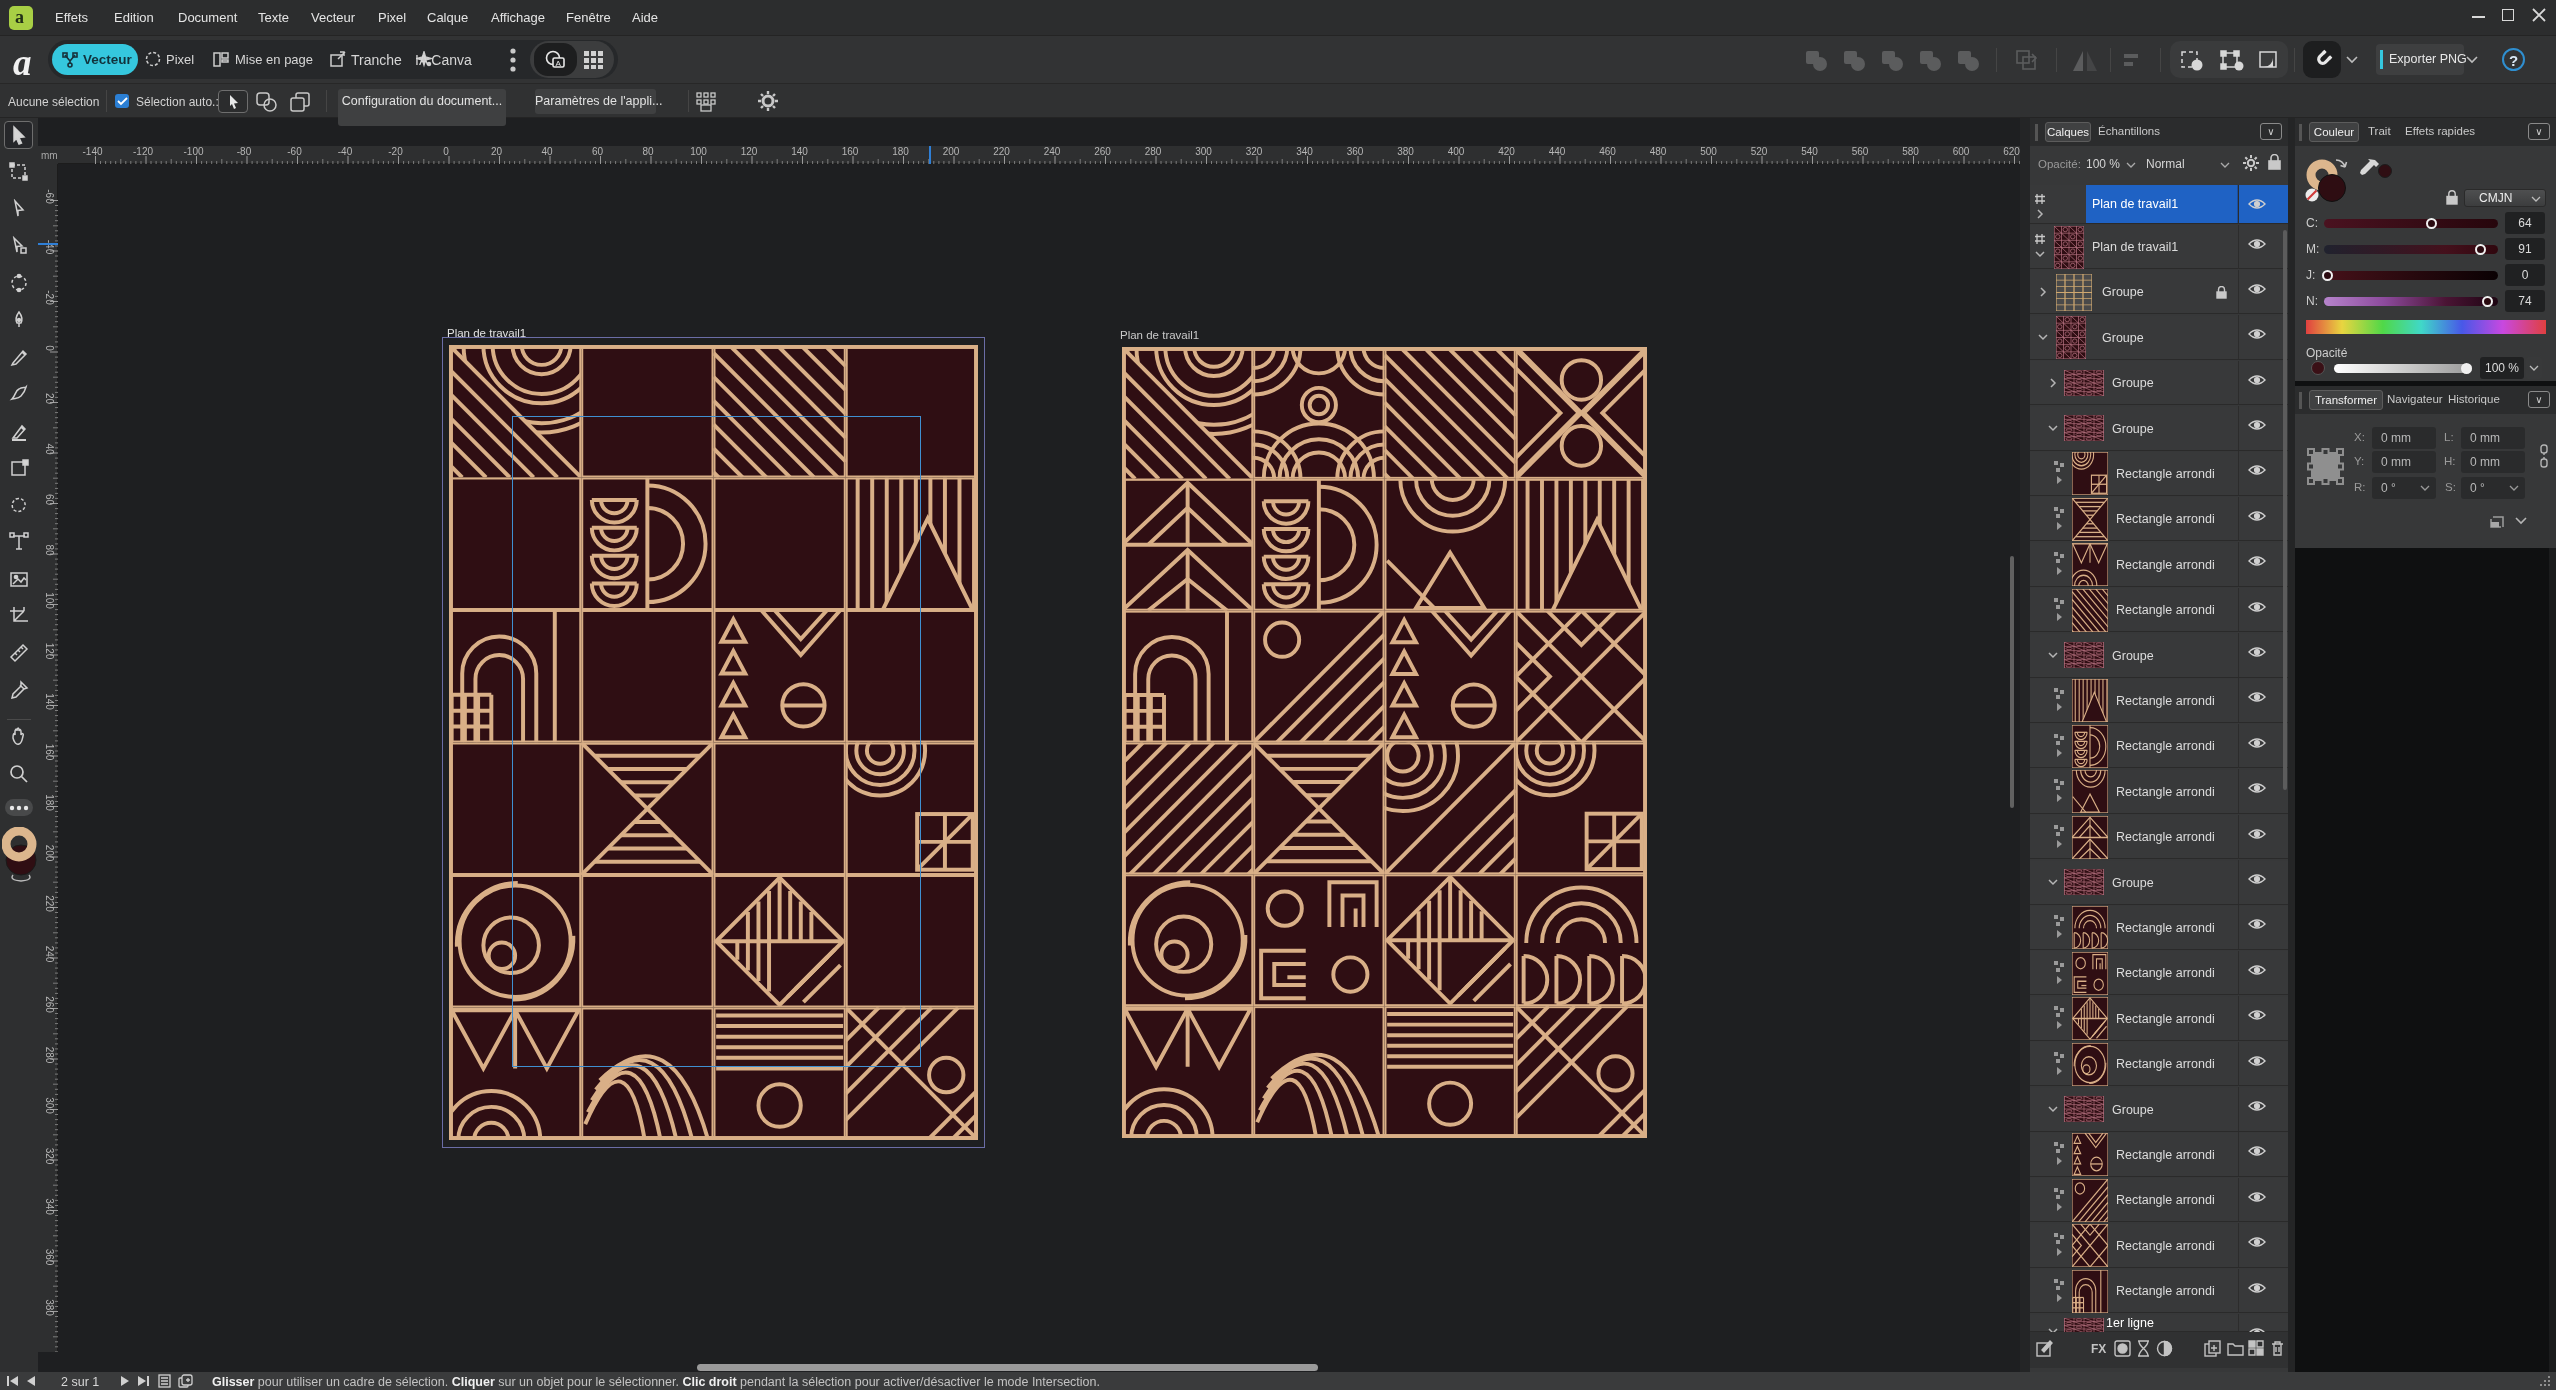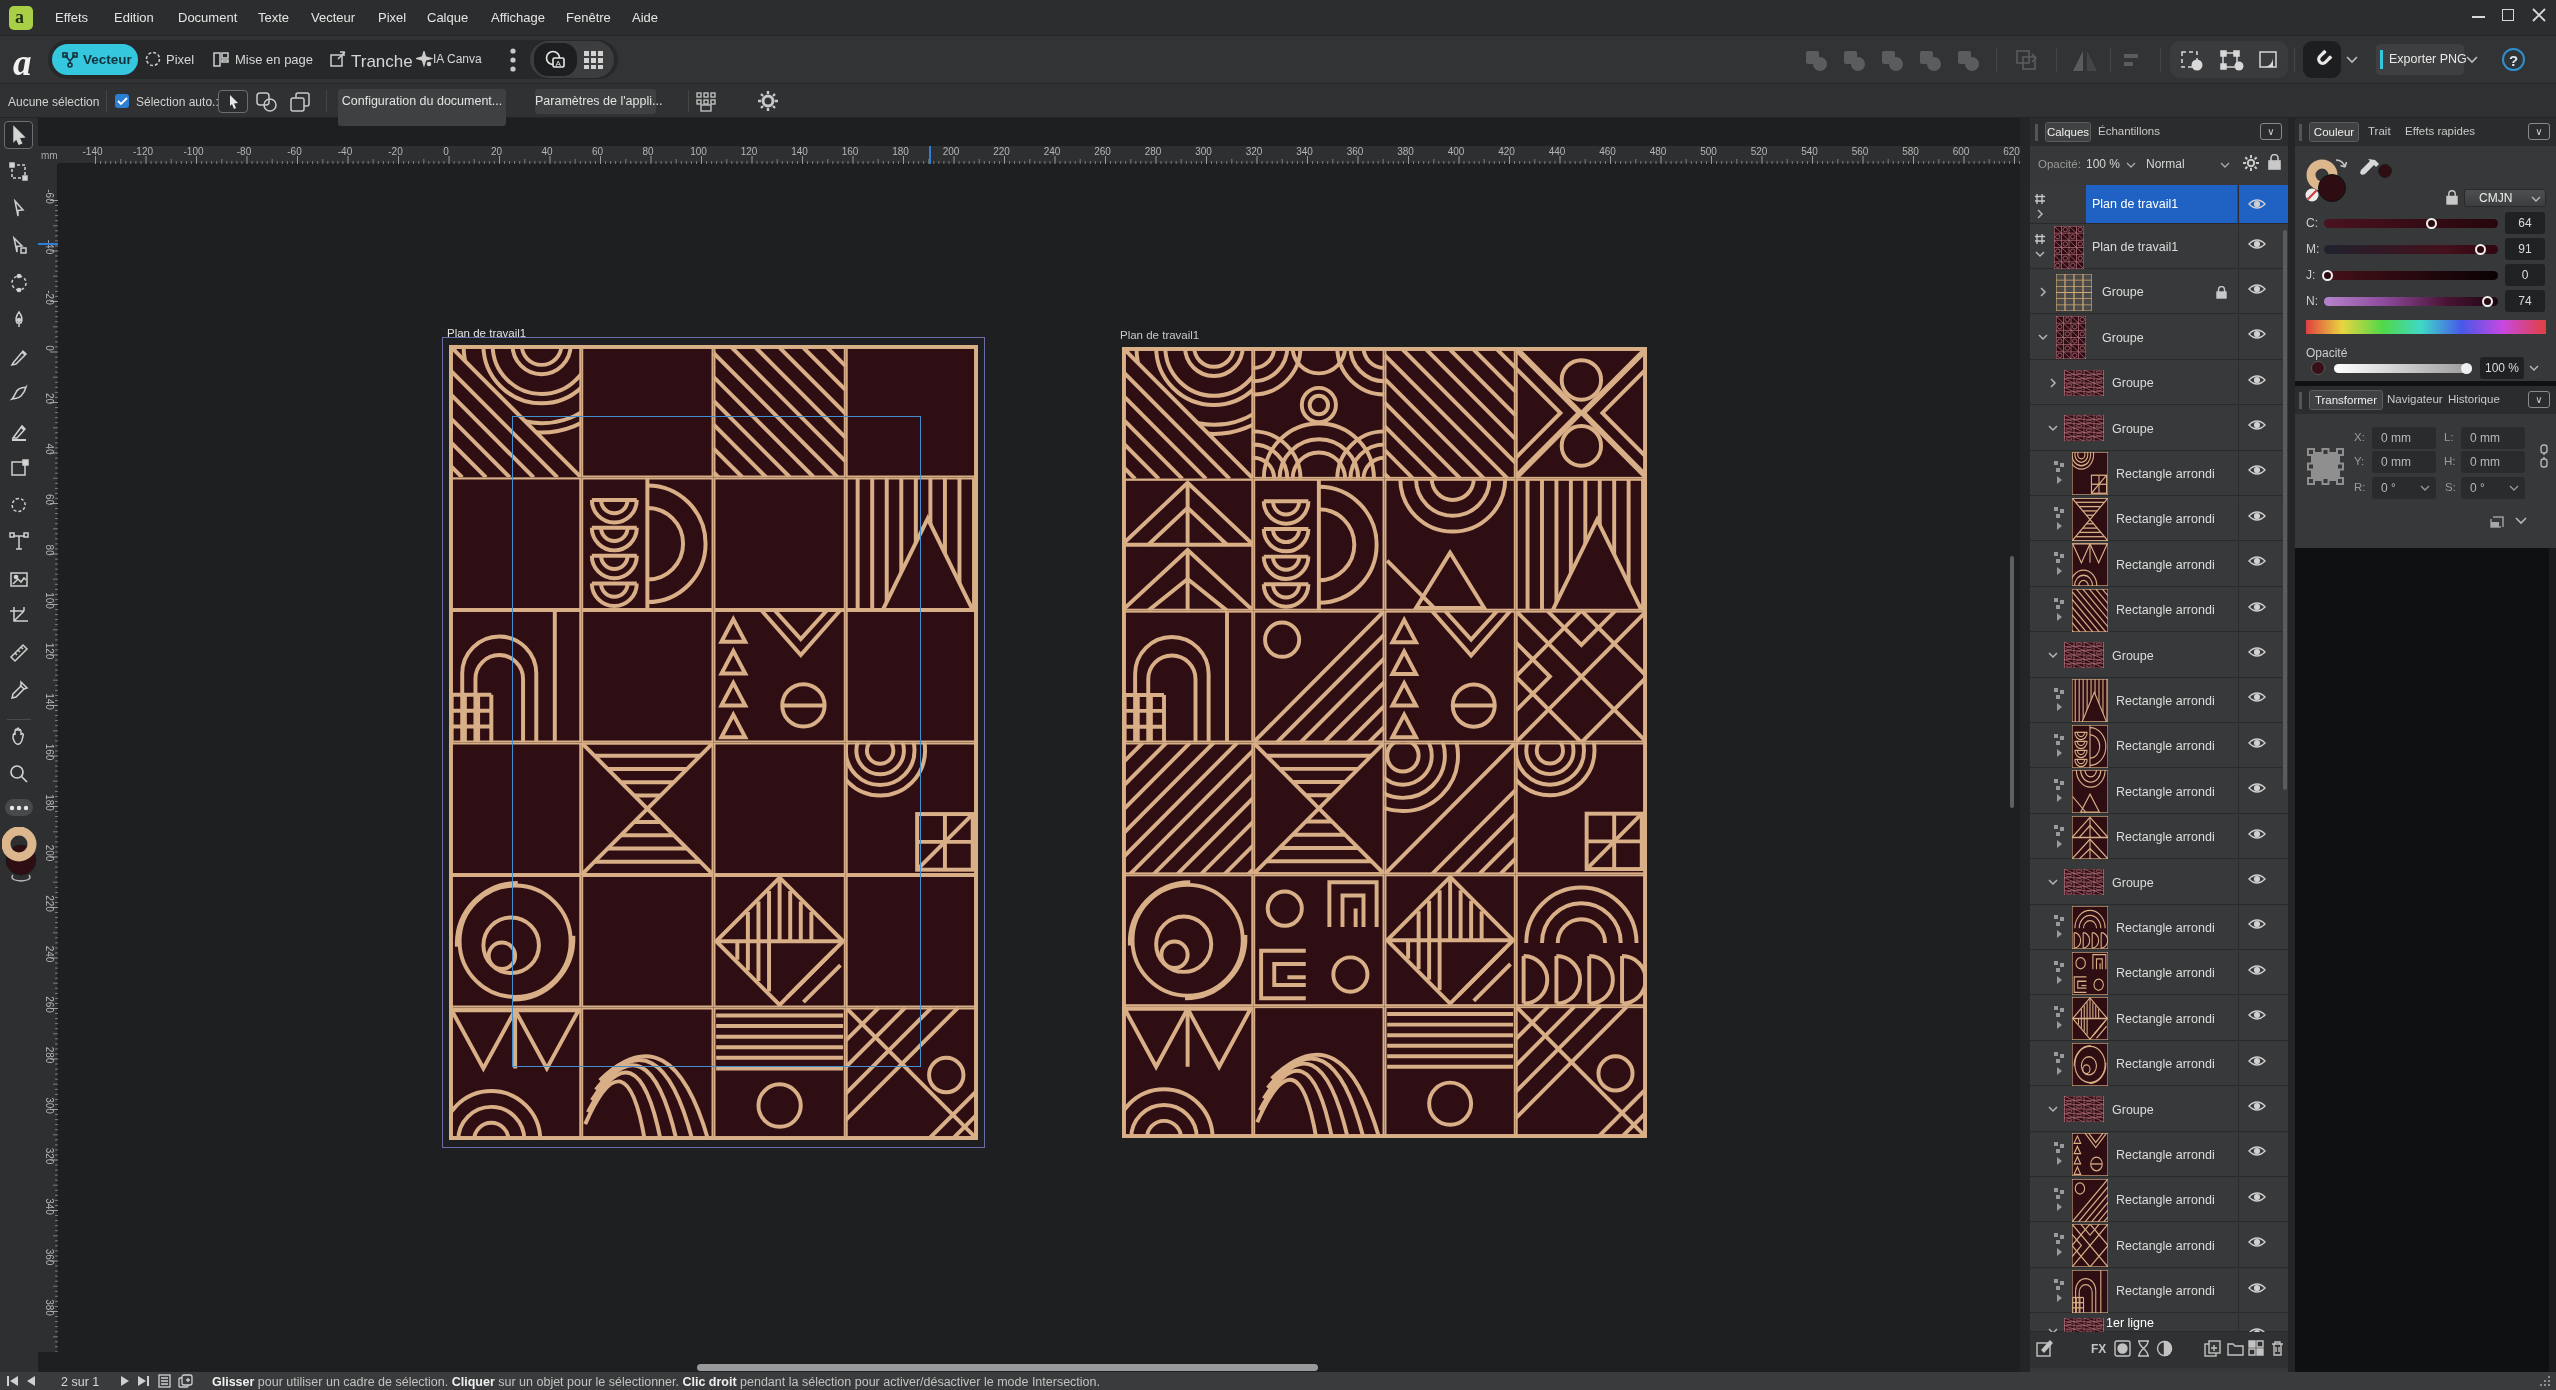--- a/index.html
+++ b/index.html
@@ -370,26 +370,26 @@
       <svg class="icon" style="left:213px;top:15px" width="17" height="17" fill="none" stroke="#cdcdcd" stroke-width="1.5">
         <rect x="1" y="2" width="6" height="13"></rect>
         <rect x="9" y="2" width="6" height="5"></rect>
         <rect x="9" y="9" width="6" height="2"></rect>
       </svg>
       <div class="abs" style="left:235px;top:16px;font-size:13px;color:#d6d6d6">Mise en page</div>
       <svg class="icon" style="left:330px;top:15px" width="17" height="17" fill="none" stroke="#cdcdcd" stroke-width="1.5">
         <rect x="1" y="4" width="11" height="11"></rect>
         <path d="M8,8 L15,1 M10,1 h4 v4"></path>
       </svg>
-      <div class="abs" style="left:351px;top:16px;font-size:17px;color:#d6d6d6">Tranche</div>
+      <div class="abs" style="left:351px;top:16px;font-size:14px;color:#d6d6d6">Tranche</div>
       <svg class="icon" style="left:416px;top:15px" width="17" height="17" fill="none" stroke="#cdcdcd" stroke-width="1.5">
         <path d="M8,1 L9.5,6 L15,7.5 L9.5,9 L8,14 L6.5,9 L1,7.5 L6.5,6 Z" fill="#cdcdcd"></path>
         <circle cx="13" cy="13" r="1.5" fill="#cdcdcd"></circle>
       </svg>
-      <div class="abs" style="left:433px;top:16px;font-size:12px;color:#d6d6d6">IA Canva</div>
+      <div class="abs" style="left:415px;top:16px;font-size:14px;color:#d6d6d6">IA Canva</div>
       <svg class="icon" style="left:509px;top:12px" width="8" height="26">
         <circle cx="4" cy="3" r="2.6" fill="#c9c9c9"></circle>
         <circle cx="4" cy="12" r="2.6" fill="#c9c9c9"></circle>
         <circle cx="4" cy="21" r="2.6" fill="#c9c9c9"></circle>
       </svg>
       <div class="abs" style="left:530px;top:5px;width:84px;height:37px;background:#3c3d3e;border-radius:19px"></div>
       <div class="abs" style="left:534px;top:7px;width:43px;height:33px;background:#1d1e1f;border-radius:14px"></div>
       <svg class="icon" style="left:545px;top:14px" width="22" height="20" fill="none" stroke="#e8e8e8" stroke-width="1.6">
         <circle cx="8" cy="8" r="6.5"></circle>
         <rect x="8" y="8" width="11" height="9" rx="1.5" fill="#1d1e1f"></rect>

